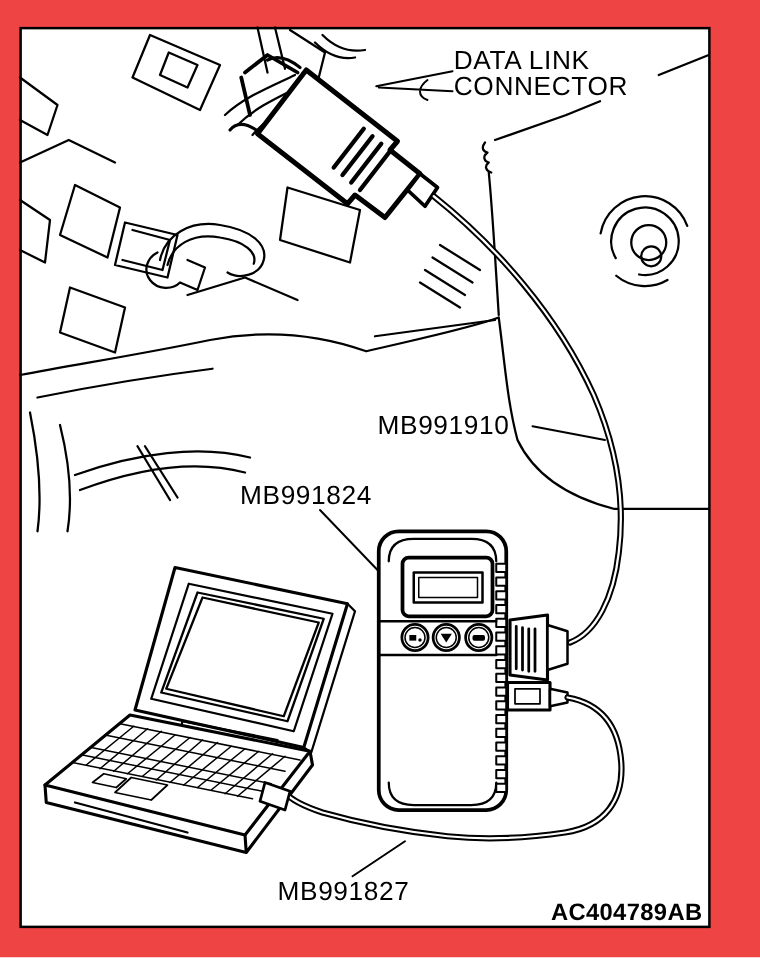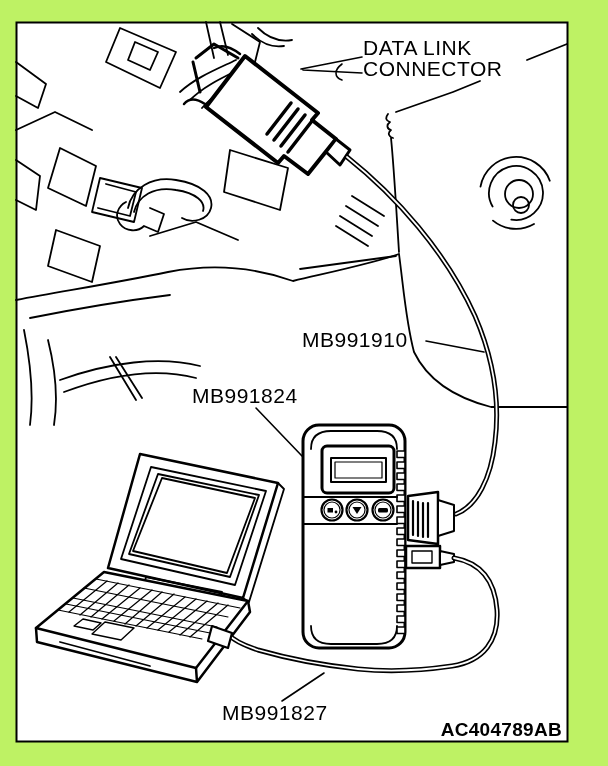--- a/index.html
+++ b/index.html
@@ -1,20 +1,20 @@
 <!DOCTYPE html>
 <html><head>
 <meta charset="utf-8">
 <style>
   html, body { margin: 0; padding: 0; background: #ffffff; }
   .stage {
     position: relative;
     width: 608px;
     height: 766px;
-    background: #bef264;
+    background: #ef4444;
     font-family: "Liberation Sans", sans-serif;
     overflow: hidden;
     text-align: right;
   }
   svg { display: block; }
   text {
     font-family: "Liberation Sans", sans-serif;
     fill: #000000;
   }
   .callout { font-size: 21px; letter-spacing: 0.5px; }

